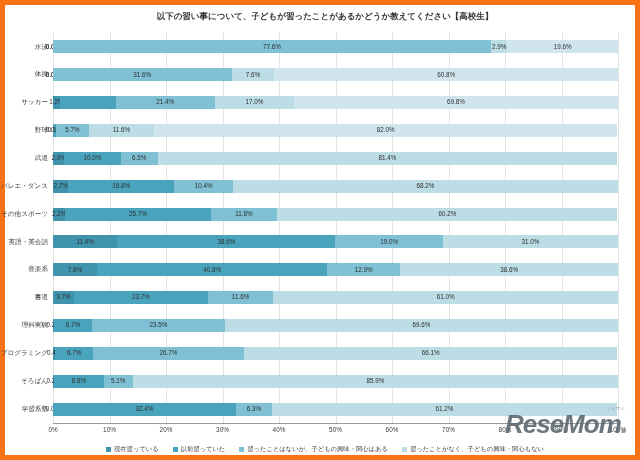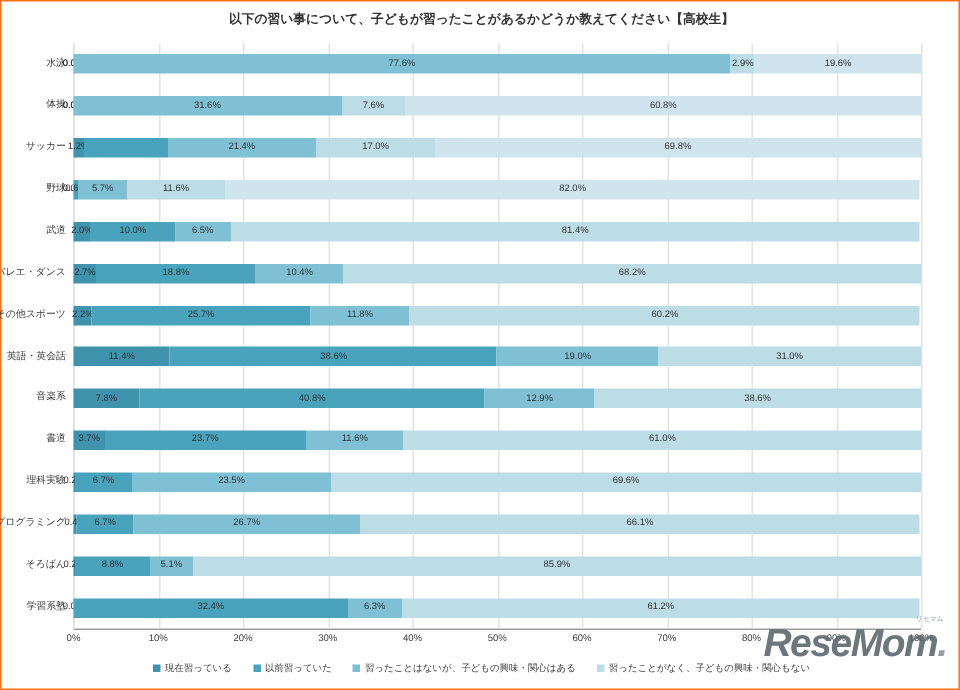--- a/index.html
+++ b/index.html
@@ -13,21 +13,21 @@
     font-family: "Liberation Sans", "DejaVu Sans", sans-serif;
     color: #3a3a3a;
     position: relative;
     overflow: hidden;
   }
   #chart-frame {
     position: absolute;
     left: 0; top: 0;
     width: 640px;
     height: 460px;
-    border: 1px solid #f97316;
+    border: 5px solid #f97316;
     box-sizing: border-box;
   }
   #chart-title {
     position: absolute;
     left: 0;
     top: 6px;
     width: 640px;
     text-align: center;
     font-size: 8.5px;
     font-weight: bold;

